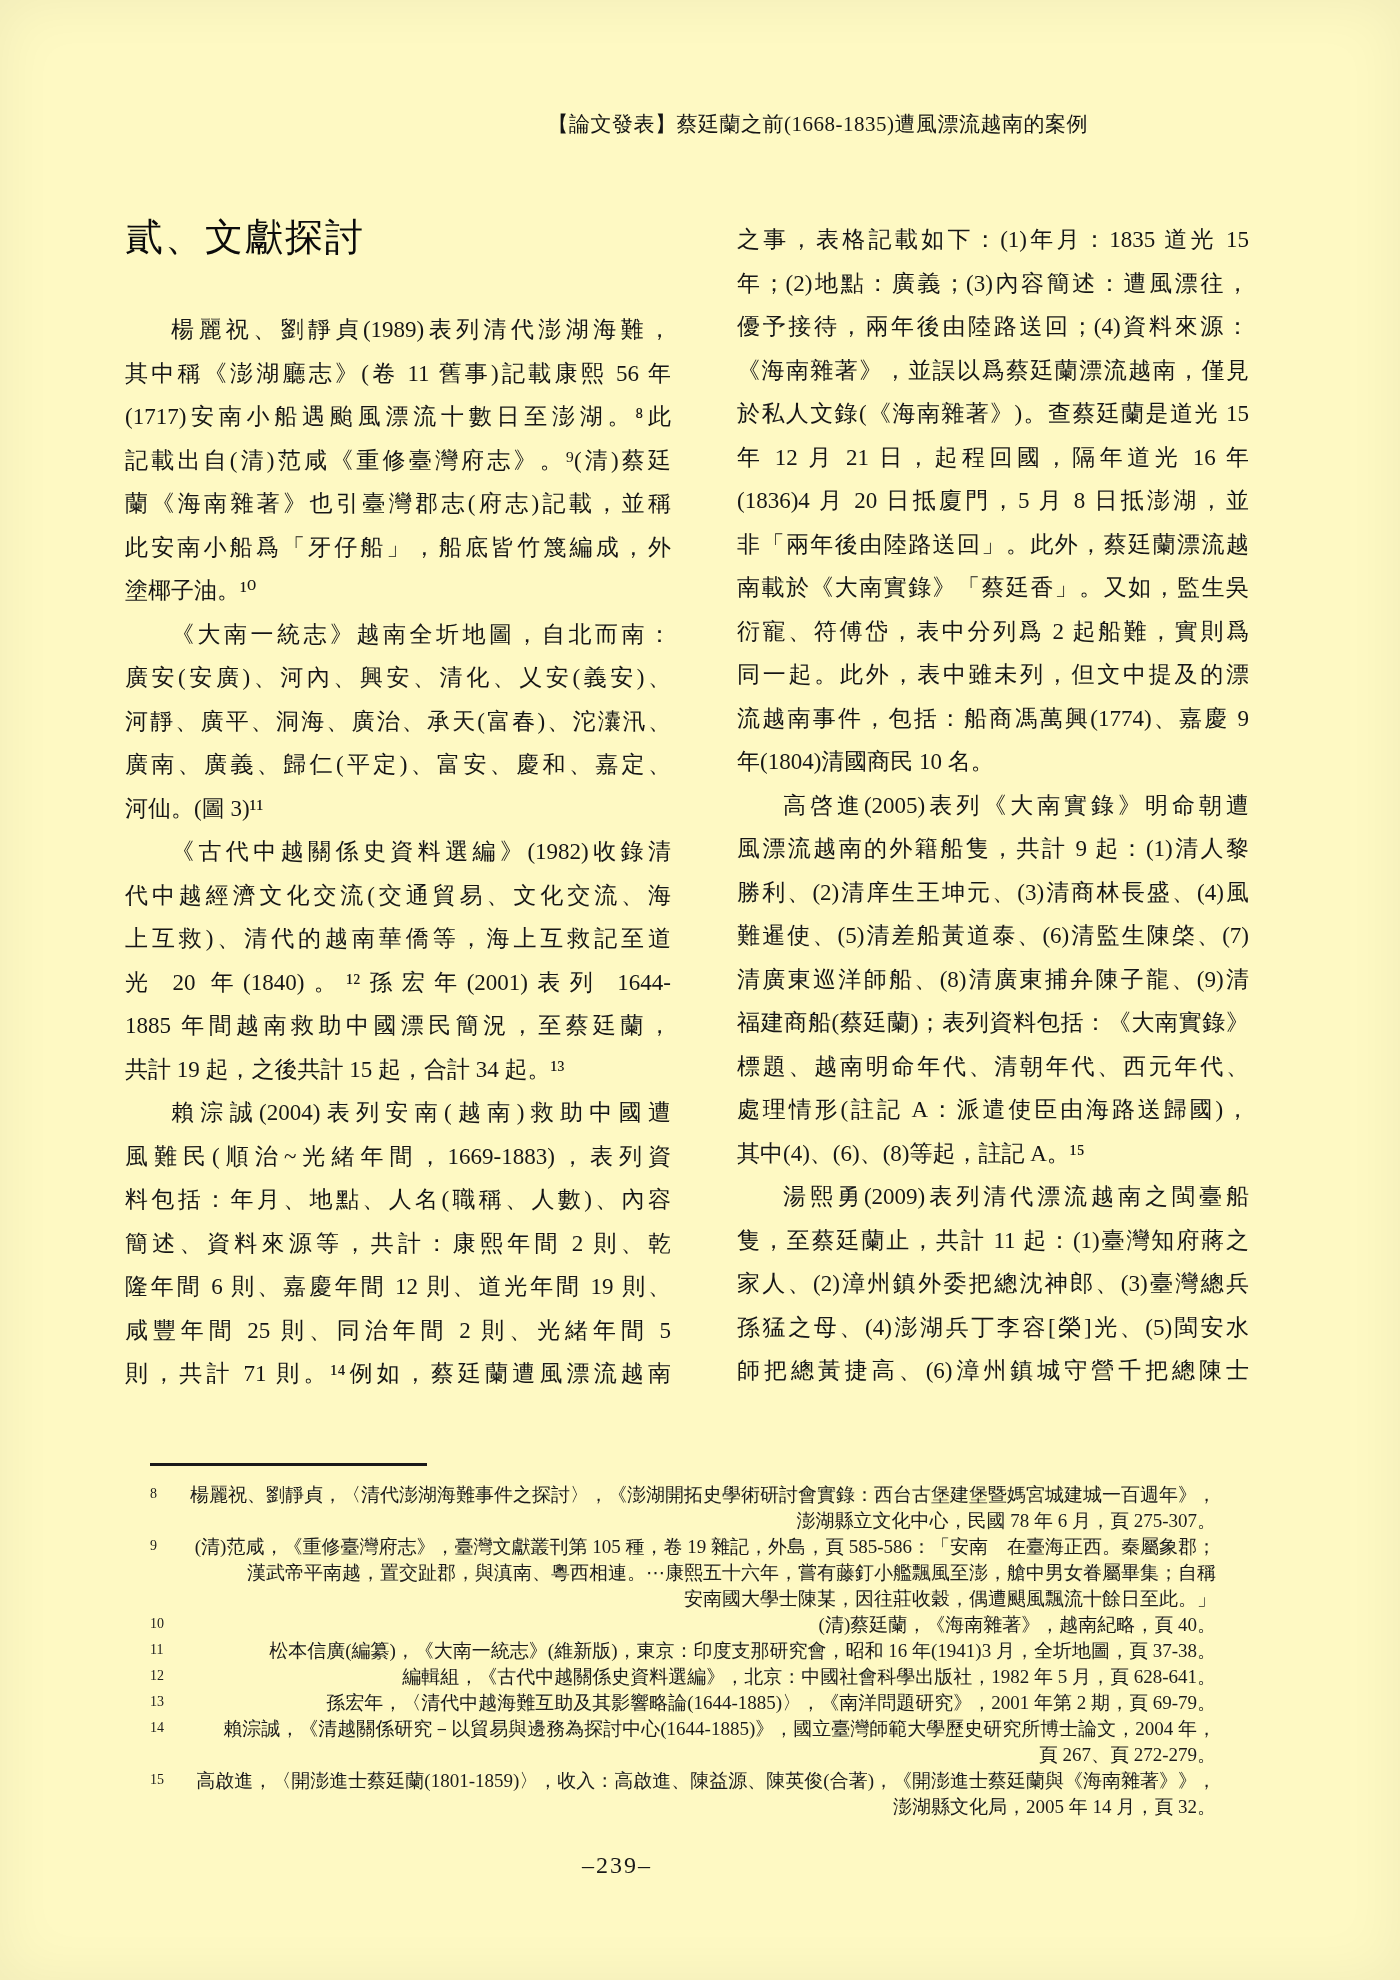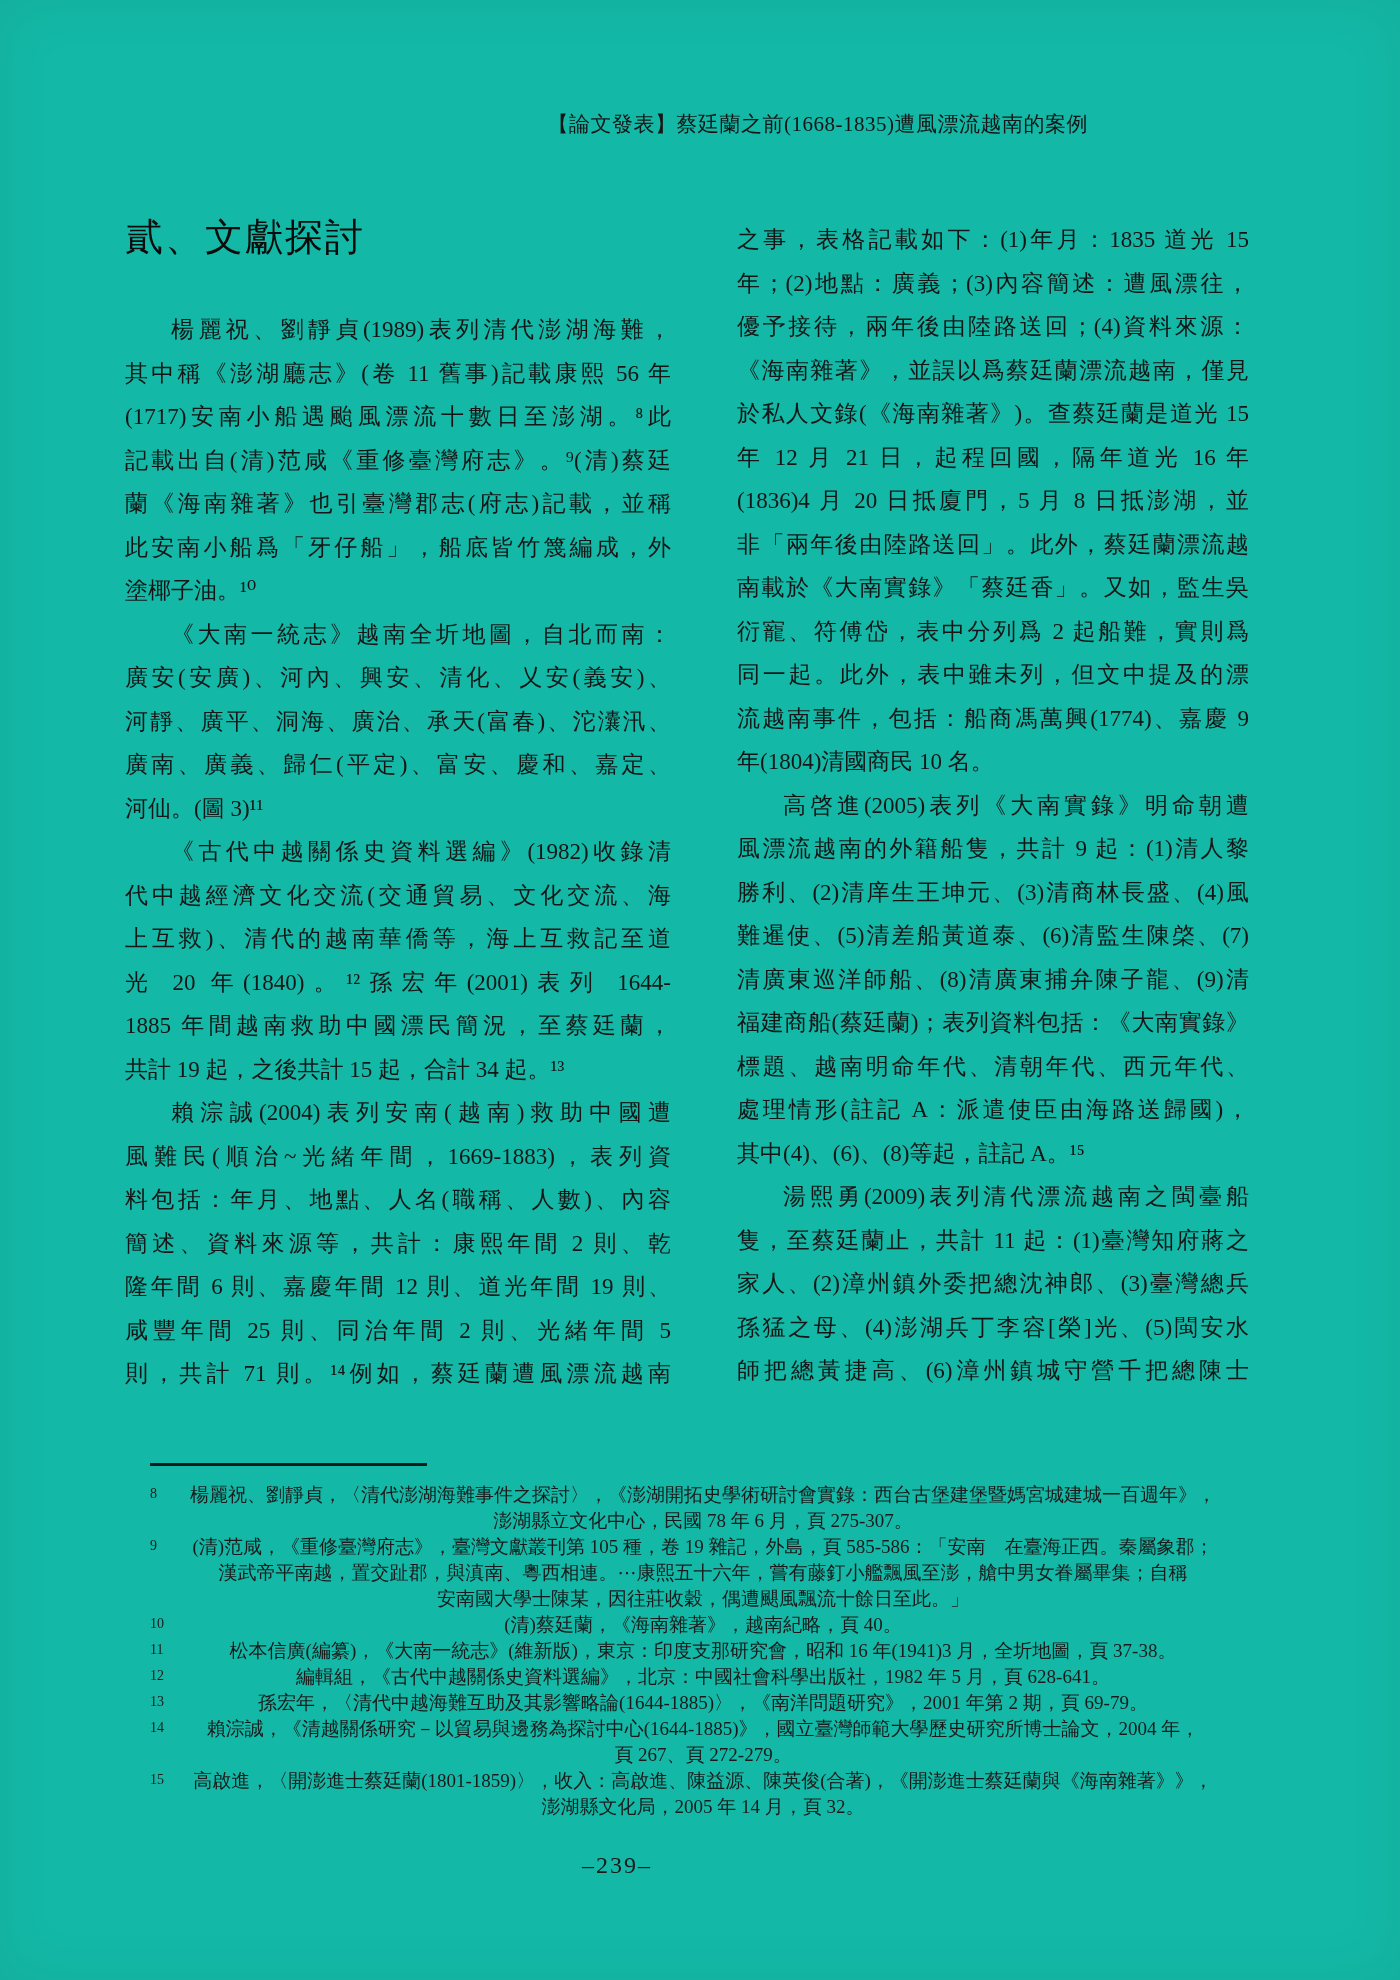--- a/index.html
+++ b/index.html
@@ -1,20 +1,20 @@
 <!DOCTYPE html>
 <html><head>
 <meta charset="utf-8">
 <style>
   html,body{margin:0;padding:0;background:#e9e9e7;}
   .page{
     position:relative;
     width:1400px;height:1980px;
     margin:0 auto;
-    background:#14b8a6;
+    background:#fef9c3;
     color:#111;
     font-family:"Liberation Serif","DejaVu Serif",serif;
     box-shadow:inset 0 0 60px rgba(0,0,0,0.06);
     overflow:hidden;
   }
   .running-header{
     position:absolute;top:110px;right:312px;
     font-size:21px;letter-spacing:0.5px;white-space:nowrap;color:#151515;
   }
   .section-heading{
@@ -43,21 +43,21 @@
   .footnote{display:flex;align-items:flex-start;}
   .fn-num{
     flex:0 0 40px;width:40px;
     font-size:14px;line-height:22px;
     padding-top:1px;text-align:left;
   }
   .fn-text{flex:1 1 auto;min-width:0;}
   .fn-line{
     height:26px;line-height:26px;
     overflow:hidden;white-space:nowrap;
-    text-align:center;
+    text-align:right;
   }
   .page-number{
     position:absolute;top:1852px;left:582px;width:200px;
     text-align:left;font-size:24px;letter-spacing:2px;color:#191919;
   }
 </style>
 </head>
 <body>
 
 <div class="page">

